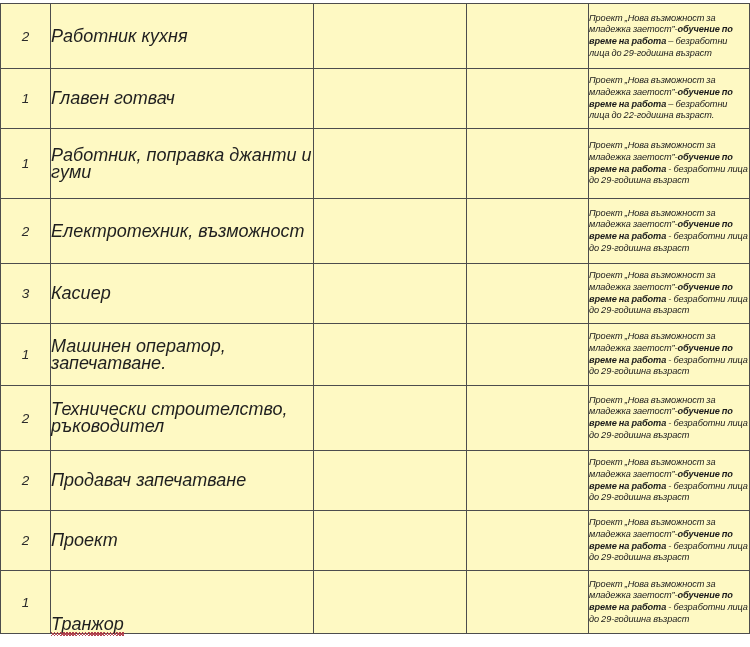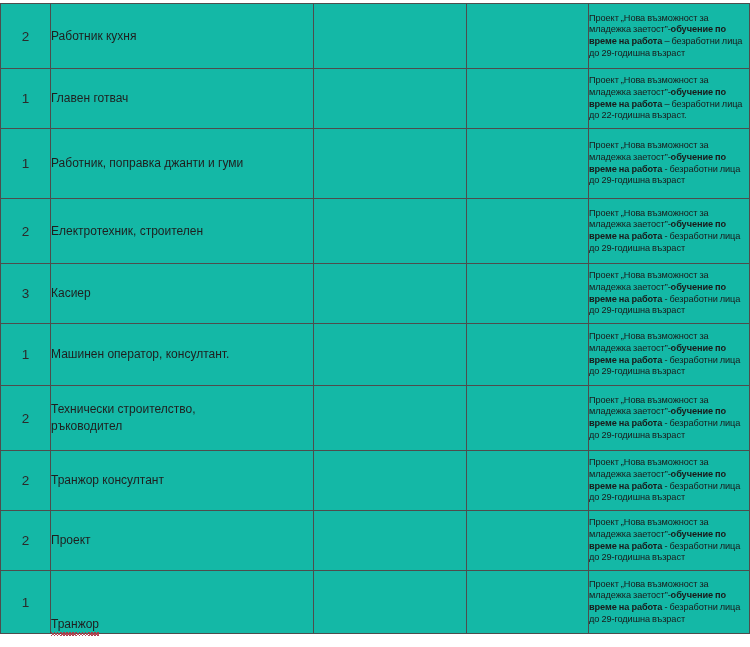--- a/index.html
+++ b/index.html
@@ -29,41 +29,42 @@
     top: 3px;
     width: 749px;
     border-collapse: collapse;
     table-layout: fixed;
   }
 
   table.grid td {
     border: 1px solid #4d4d4d;
     padding: 0;
     vertical-align: middle;
-    background: #14b8a6;
+    background: #fef9c3;
+    font-style: italic;
   }
 
   
   col.c-count { width: 50px; }
   col.c-job   { width: 263px; }
   col.c-blank1{ width: 153px; }
   col.c-blank2{ width: 122px; }
   col.c-prog  { width: 161px; }
 
   td.count {
     text-align: center;
     font-size: 13.5px;
     color: #2b2b2b;
     letter-spacing: 0.2px;
   }
 
   td.job {
     padding-left: 6px;
     padding-right: 4px;
-    font-size: 12px;
+    font-size: 18px;
     line-height: 17px;
     color: #1f1f1f;
   }
 
   td.job .jt {
     display: block;
   }
 
   td.blank {
     background: #ffffff;
@@ -164,21 +165,21 @@
           </td>
           <td class="blank"></td>
           <td class="blank"></td>
           <td class="prog">
             <span class="pg"><span>Проект „Нова възможност за младежка заетост”-</span><span class="b">обучение по време на работа</span><span> - </span><span>безработни лица до 29-годишна възраст</span></span>
           </td>
         </tr>
         <tr style="height: 65px;">
           <td class="count">2</td>
           <td class="job">
-            <span class="jt">Електротехник, строителен</span>
+            <span class="jt">Електротехник, възможност</span>
           </td>
           <td class="blank"></td>
           <td class="blank"></td>
           <td class="prog">
             <span class="pg"><span>Проект „Нова възможност за младежка заетост”-</span><span class="b">обучение по време на работа</span><span> - </span><span>безработни лица до 29-годишна възраст</span></span>
           </td>
         </tr>
         <tr style="height: 60px;">
           <td class="count">3</td>
           <td class="job">
@@ -186,21 +187,21 @@
           </td>
           <td class="blank"></td>
           <td class="blank"></td>
           <td class="prog">
             <span class="pg"><span>Проект „Нова възможност за младежка заетост”-</span><span class="b">обучение по време на работа</span><span> - </span><span>безработни лица до 29-годишна възраст</span></span>
           </td>
         </tr>
         <tr style="height: 62px;">
           <td class="count">1</td>
           <td class="job">
-            <span class="jt">Машинен оператор, консултант.</span>
+            <span class="jt">Машинен оператор, запечатване.</span>
           </td>
           <td class="blank"></td>
           <td class="blank"></td>
           <td class="prog">
             <span class="pg"><span>Проект „Нова възможност за младежка заетост”-</span><span class="b">обучение по време на работа</span><span> - </span><span>безработни лица до 29-годишна възраст</span></span>
           </td>
         </tr>
         <tr style="height: 65px;">
           <td class="count">2</td>
           <td class="job">
@@ -209,21 +210,21 @@
           </td>
           <td class="blank"></td>
           <td class="blank"></td>
           <td class="prog">
             <span class="pg"><span>Проект „Нова възможност за младежка заетост”-</span><span class="b">обучение по време на работа</span><span> - </span><span>безработни лица до 29-годишна възраст</span></span>
           </td>
         </tr>
         <tr style="height: 60px;">
           <td class="count">2</td>
           <td class="job">
-            <span class="jt">Транжор консултант</span>
+            <span class="jt">Продавач запечатване</span>
           </td>
           <td class="blank"></td>
           <td class="blank"></td>
           <td class="prog">
             <span class="pg"><span>Проект „Нова възможност за младежка заетост”-</span><span class="b">обучение по време на работа</span><span> - </span><span>безработни лица до 29-годишна възраст</span></span>
           </td>
         </tr>
         <tr style="height: 60px;">
           <td class="count">2</td>
           <td class="job">

